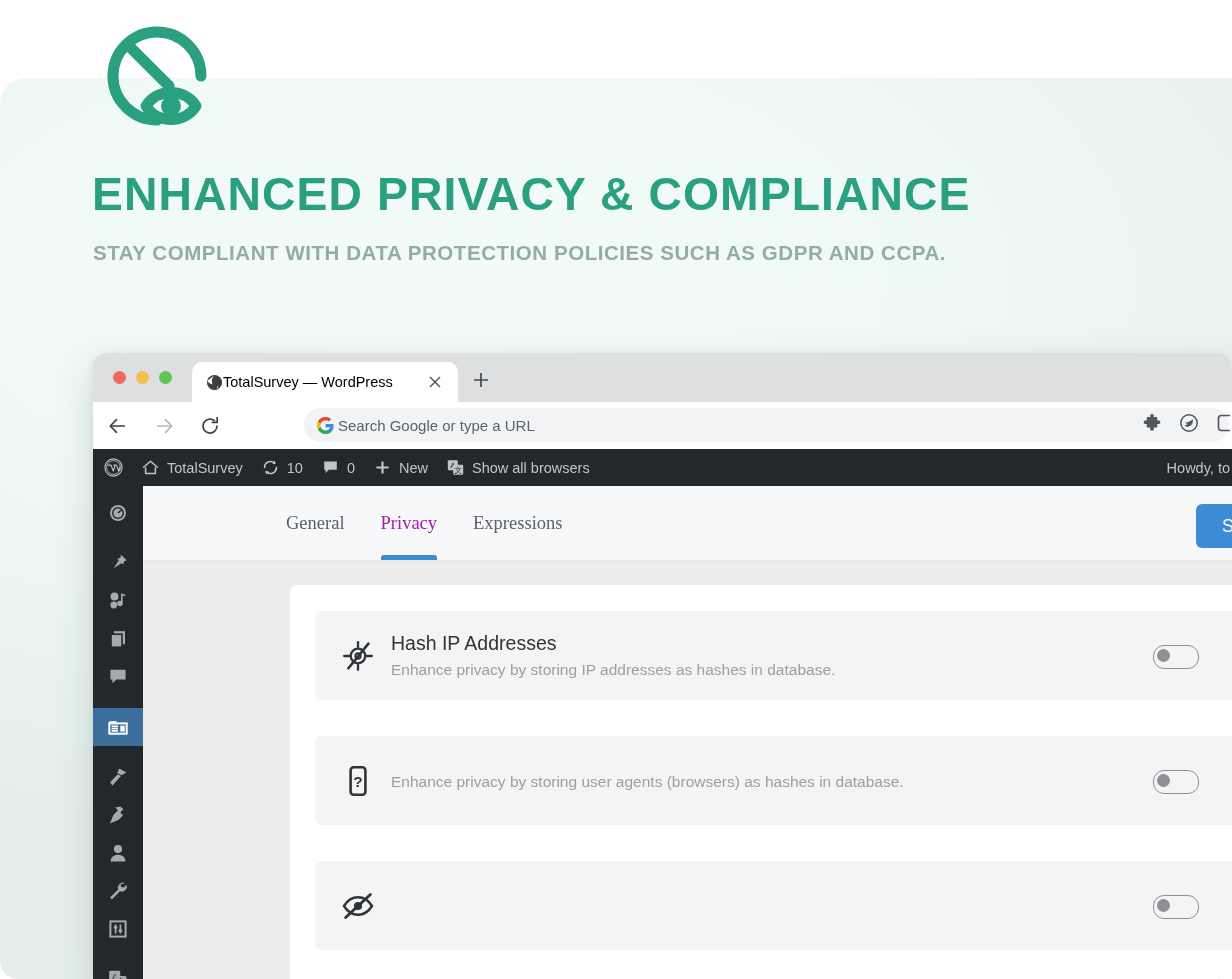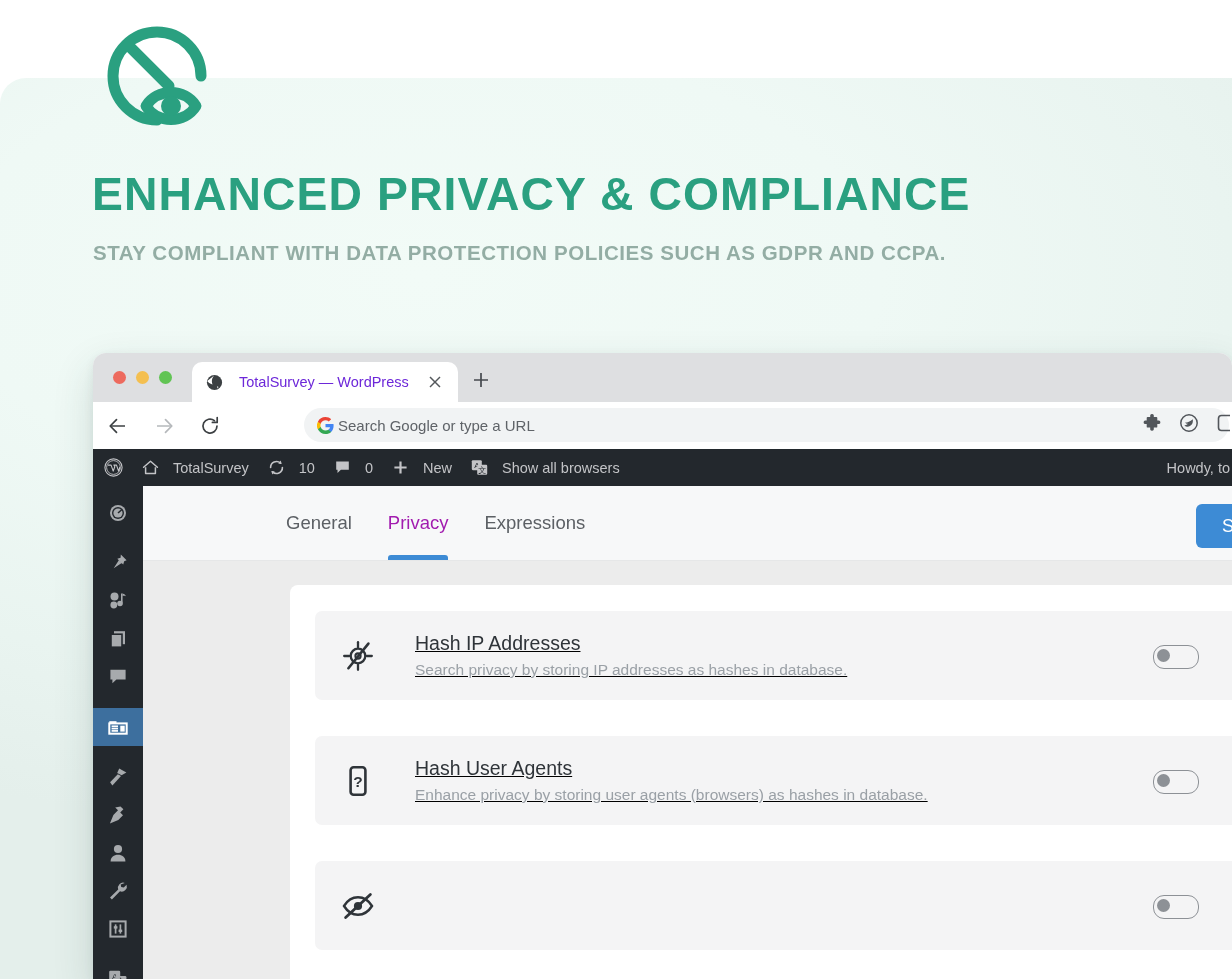--- a/index.html
+++ b/index.html
@@ -13,20 +13,21 @@
     overflow: hidden;
     font-family: "Liberation Sans", sans-serif;
     -webkit-font-smoothing: antialiased;
   }
 
   .stage {
     position: relative;
     width: 1232px;
     height: 979px;
     overflow: hidden;
+    border-radius: 18px;
   }
 
   
   .hero-card {
     position: absolute;
     left: 0;
     top: 78px;
     width: 1232px;
     height: 901px;
     border-top-left-radius: 26px;
@@ -108,23 +109,23 @@
     width: 266px;
     height: 40px;
     background: #ffffff;
     border-top-left-radius: 10px;
     border-top-right-radius: 10px;
     display: flex;
     align-items: center;
   }
   .tab-favicon { margin-left: 14px; width: 17px; height: 17px; flex: 0 0 auto; }
   .tab-title {
-    margin-left: 16px;
+    margin-left: 0;
     font-size: 14.5px;
-    color: #6d28d9;
+    color: #000000;
     white-space: nowrap;
     overflow: hidden;
   }
   .tab-close {
     position: absolute;
     right: 14px;
     top: 11px;
     width: 18px;
     height: 18px;
     color: #54585c;
@@ -188,21 +189,21 @@
     align-items: center;
     color: #c3c4c7;
     font-size: 14.5px;
     white-space: nowrap;
   }
   .ab-item {
     display: flex;
     align-items: center;
     height: 37px;
     padding: 0 9px;
-    gap: 13px;
+    gap: 7px;
     justify-content: center;
   }
   .ab-item:first-child { padding-left: 11px; }
   .ab-ico { width: 19px; height: 19px; flex: 0 0 auto; color: #c3c4c7; }
   .ab-howdy {
     position: absolute;
     right: 0px;
     top: 0;
     height: 37px;
     display: flex;
@@ -270,20 +271,21 @@
     gap: 36px;
     height: 74px;
   }
   .stab {
     position: relative;
     height: 74px;
     display: flex;
     align-items: center;
     font-size: 18.5px;
     color: #5c6065;
+    font-family: Liberation Serif, serif;
   }
   .stab.sel { color: #a21caf; }
   .stab.sel::after {
     content:"";
     position: absolute;
     left: 0; right: 0;
     bottom: 0;
     height: 5px;
     border-radius: 3px 3px 0 0;
     background: #3d8bd5;
@@ -324,21 +326,21 @@
     display: flex;
     align-items: center;
   }
   .setting-ico {
     width: 34px;
     height: 34px;
     margin-left: 26px;
     flex: 0 0 auto;
     color: #2f3439;
   }
-  .setting-text { margin-left: 40px; text-decoration: underline; }
+  .setting-text { margin-left: 16px; }
   .setting-title {
     font-size: 19.5px;
     color: #2f3439;
     line-height: 26px;
   }
   .setting-desc {
     font-size: 15.5px;
     color: #9aa0a6;
     line-height: 23px;
     margin-top: 2px;
@@ -671,34 +673,33 @@
                 <circle cx="17" cy="17" r="2.6" fill="none" stroke="currentColor" stroke-width="2.1"></circle>
                 <line x1="17" y1="3.2" x2="17" y2="8.2" stroke="currentColor" stroke-width="2.3" stroke-linecap="round"></line>
                 <line x1="17" y1="25.8" x2="17" y2="30.8" stroke="currentColor" stroke-width="2.3" stroke-linecap="round"></line>
                 <line x1="3.2" y1="17" x2="8.2" y2="17" stroke="currentColor" stroke-width="2.3" stroke-linecap="round"></line>
                 <line x1="25.8" y1="17" x2="30.8" y2="17" stroke="currentColor" stroke-width="2.3" stroke-linecap="round"></line>
                 <line x1="7.4" y1="29.2" x2="27.4" y2="4.6" stroke="currentColor" stroke-width="2.6" stroke-linecap="round"></line>
               </svg>
             </span>
             <div class="setting-text">
               <div class="setting-title">Hash IP Addresses</div>
-              <div class="setting-desc">Search privacy by storing IP addresses as hashes in database.</div>
+              <div class="setting-desc">Enhance privacy by storing IP addresses as hashes in database.</div>
             </div>
             <span class="toggle"></span>
           </div>
 
           <div class="setting-row">
             <span class="setting-ico">
               <svg viewBox="0 0 34 34" width="34" height="34">
                 <rect x="9.6" y="3.2" width="14.8" height="27.6" rx="3" fill="none" stroke="currentColor" stroke-width="2.6"></rect>
                 <text x="17" y="23.4" font-size="15.5" font-weight="bold" font-family="'Liberation Sans',sans-serif" fill="currentColor" text-anchor="middle">?</text>
               </svg>
             </span>
             <div class="setting-text">
-              <div class="setting-title">Hash User Agents</div>
               <div class="setting-desc">Enhance privacy by storing user agents (browsers) as hashes in database.</div>
             </div>
             <span class="toggle"></span>
           </div>
 
           <div class="setting-row">
             <span class="setting-ico">
               <svg viewBox="0 0 34 34" width="34" height="34">
                 <path d="M3 17c3.6-5.8 8.4-8.7 14-8.7s10.4 2.9 14 8.7c-3.6 5.8-8.4 8.7-14 8.7S6.6 22.8 3 17z" fill="none" stroke="currentColor" stroke-width="2.4"></path>
                 <circle cx="17" cy="17" r="4.1" fill="currentColor"></circle>

